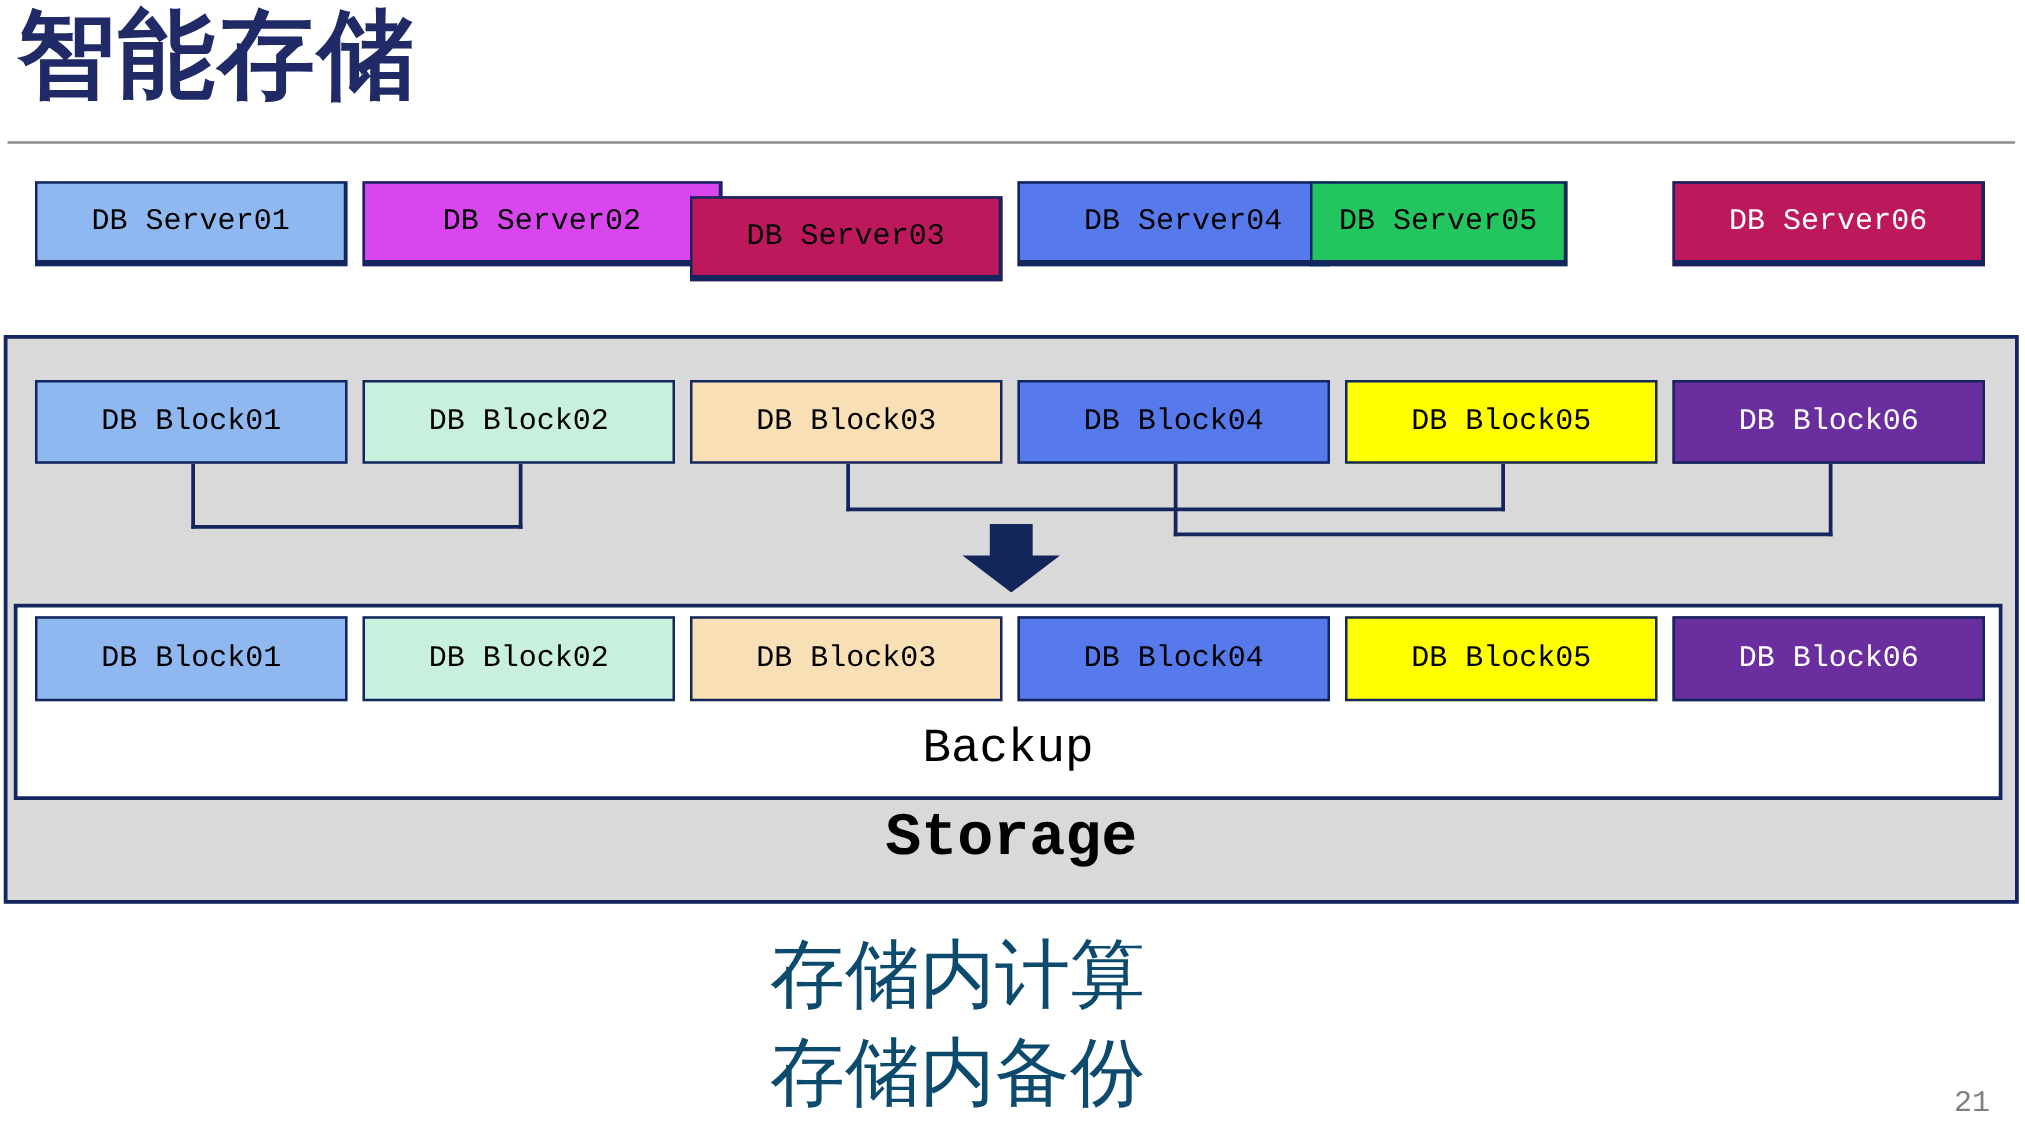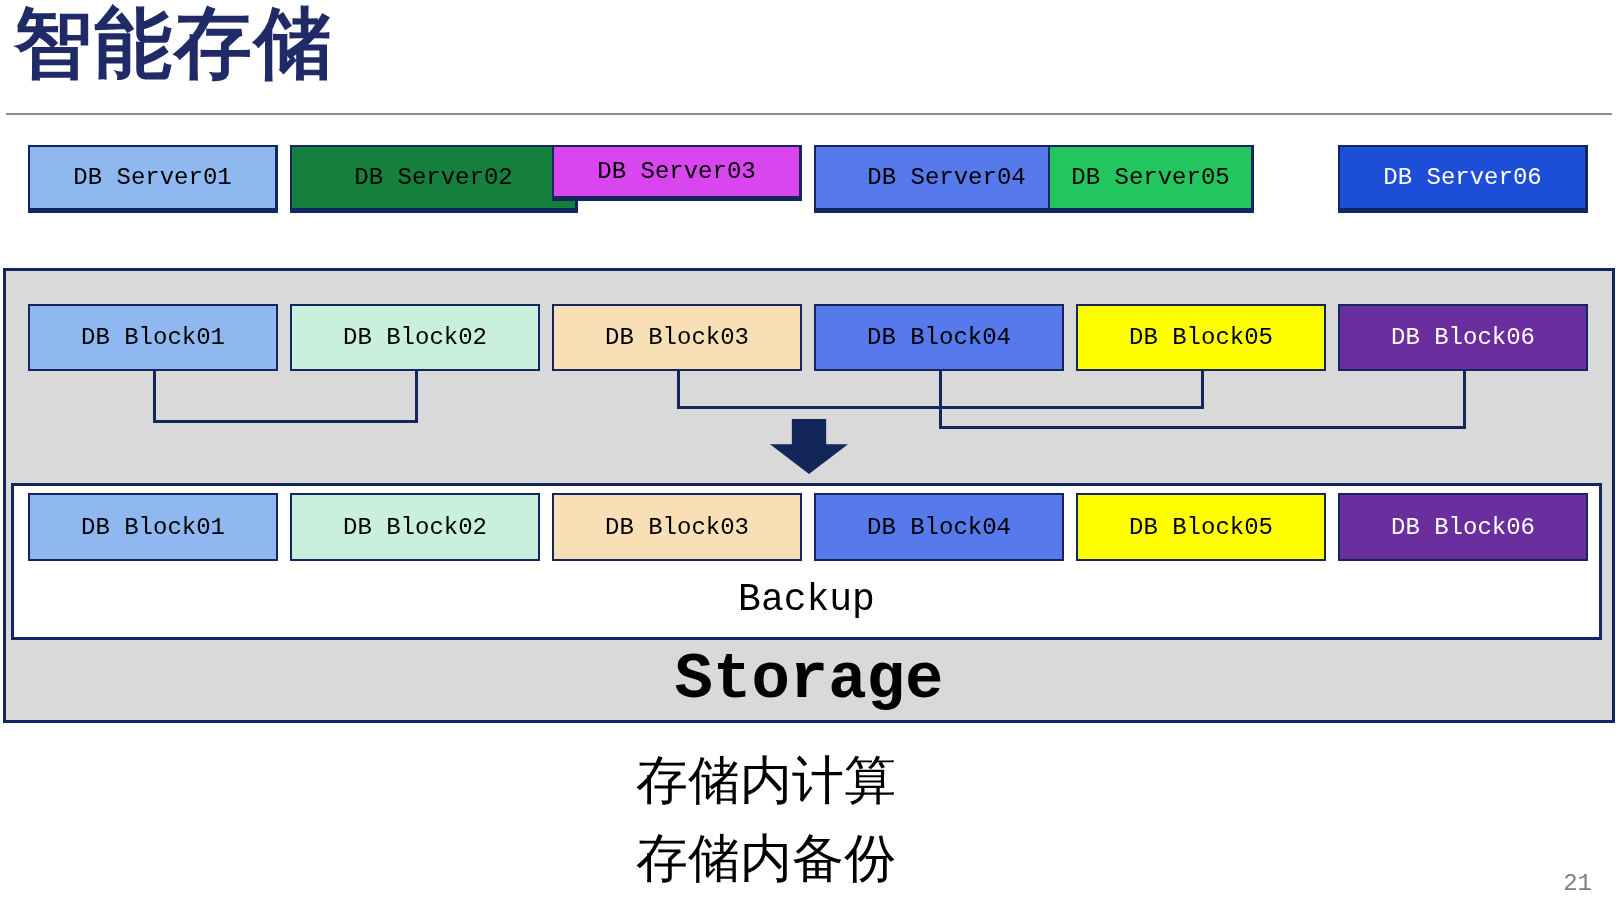--- a/index.html
+++ b/index.html
@@ -24,24 +24,24 @@
   .down-arrow{
     position:absolute;left:770px;top:419px;width:78px;height:55px;
     clip-path:polygon(28% 0, 72% 0, 72% 46%, 100% 46%, 50% 100%, 0% 46%, 28% 46%);
   }
   .backup-label{
     position:absolute;left:11px;top:578px;width:1591px;text-align:center;
     font-size:38px;color:#000000;
   }
   .storage-label{
     position:absolute;left:3px;top:644px;width:1612px;text-align:center;
-    font-size:64px;font-weight:bold;color:#000000;
+    font-size:48px;font-weight:bold;color:#000000;
   }
   .captions{position:absolute;left:0;top:746px;width:1532px;text-align:center;
-    font-size:52px;line-height:78px;color:#000000;}
+    font-size:60px;line-height:78px;color:#0c4a6e;}
   .page-number{position:absolute;right:28px;top:870px;font-size:24px;}
 </style>
 </head>
 <body>
 
 <div class="slide" id="slide">
   <div class="page-title" style="color: rgb(31, 42, 102);">智能存储</div>
   <div class="title-rule" style="background: rgb(140, 140, 140);"></div>
 
   <div class="outer-container" id="storage-outer" style="background: rgb(217, 217, 217); border-color: rgb(20, 38, 94);"></div>
@@ -60,25 +60,25 @@
     <div class="seg" style="left: 415px; top: 371px; width: 3px; height: 52px; background: rgb(20, 38, 94);"></div>
     <div class="seg" style="left: 153px; top: 420px; width: 265px; height: 3px; background: rgb(20, 38, 94);"></div>
     <div class="seg" style="left: 677px; top: 371px; width: 3px; height: 38px; background: rgb(20, 38, 94);"></div>
     <div class="seg" style="left: 1201px; top: 371px; width: 3px; height: 38px; background: rgb(20, 38, 94);"></div>
     <div class="seg" style="left: 677px; top: 406px; width: 527px; height: 3px; background: rgb(20, 38, 94);"></div>
     <div class="seg" style="left: 939px; top: 371px; width: 3px; height: 58px; background: rgb(20, 38, 94);"></div>
     <div class="seg" style="left: 1463px; top: 371px; width: 3px; height: 58px; background: rgb(20, 38, 94);"></div>
     <div class="seg" style="left: 939px; top: 426px; width: 527px; height: 3px; background: rgb(20, 38, 94);"></div>
     <div class="down-arrow" style="background: rgb(18, 38, 90);"></div>
     <div class="node server-node" style="left: 28px; top: 145px; width: 250px; height: 68px; background: rgb(143, 184, 240); color: rgb(0, 0, 0); border-color: rgb(20, 38, 94);">DB Server01</div>
-    <div class="node server-node" style="left: 290px; top: 145px; width: 288px; height: 68px; background: #15803d; color: rgb(0, 0, 0); border-color: rgb(20, 38, 94);">DB Server02</div>
-    <div class="node server-node" style="left: 552px; top: 145px; width: 250px; height: 56px; background: #d946ef; color: rgb(0, 0, 0); border-color: rgb(20, 38, 94);">DB Server03</div>
+    <div class="node server-node" style="left: 290px; top: 145px; width: 288px; height: 68px; background: #d946ef; color: rgb(0, 0, 0); border-color: rgb(20, 38, 94);">DB Server02</div>
+    <div class="node server-node" style="left: 552px; top: 157px; width: 250px; height: 68px; background: #be185d; color: rgb(0, 0, 0); border-color: rgb(20, 38, 94);">DB Server03</div>
     <div class="node server-node" style="left: 814px; top: 145px; width: 250px; height: 68px; background: rgb(86, 121, 235); color: rgb(0, 0, 0); border-color: rgb(20, 38, 94); padding-left: 16px;">DB Server04</div>
     <div class="node server-node" style="left: 1048px; top: 145px; width: 206px; height: 68px; background: #22c55e; color: rgb(0, 0, 0); border-color: rgb(20, 38, 94);">DB Server05</div>
-    <div class="node server-node" style="left: 1338px; top: 145px; width: 250px; height: 68px; background: #1d4ed8; color: rgb(255, 255, 255); border-color: rgb(20, 38, 94);">DB Server06</div>
+    <div class="node server-node" style="left: 1338px; top: 145px; width: 250px; height: 68px; background: #be185d; color: rgb(255, 255, 255); border-color: rgb(20, 38, 94);">DB Server06</div>
     <div class="node block-node" style="left: 28px; top: 304px; width: 250px; height: 67px; background: rgb(143, 184, 240); color: rgb(0, 0, 0); border-color: rgb(20, 38, 94);">DB Block01</div>
     <div class="node block-node" style="left: 290px; top: 304px; width: 250px; height: 67px; background: rgb(200, 240, 220); color: rgb(0, 0, 0); border-color: rgb(20, 38, 94);">DB Block02</div>
     <div class="node block-node" style="left: 552px; top: 304px; width: 250px; height: 67px; background: rgb(248, 223, 181); color: rgb(0, 0, 0); border-color: rgb(20, 38, 94);">DB Block03</div>
     <div class="node block-node" style="left: 814px; top: 304px; width: 250px; height: 67px; background: rgb(86, 121, 235); color: rgb(0, 0, 0); border-color: rgb(20, 38, 94);">DB Block04</div>
     <div class="node block-node" style="left: 1076px; top: 304px; width: 250px; height: 67px; background: rgb(255, 255, 0); color: rgb(0, 0, 0); border-color: rgb(20, 38, 94);">DB Block05</div>
     <div class="node block-node" style="left: 1338px; top: 304px; width: 250px; height: 67px; background: rgb(107, 46, 158); color: rgb(255, 255, 255); border-color: rgb(20, 38, 94);">DB Block06</div>
     <div class="node block-node" style="left: 28px; top: 493px; width: 250px; height: 68px; background: rgb(143, 184, 240); color: rgb(0, 0, 0); border-color: rgb(20, 38, 94);">DB Block01</div>
     <div class="node block-node" style="left: 290px; top: 493px; width: 250px; height: 68px; background: rgb(200, 240, 220); color: rgb(0, 0, 0); border-color: rgb(20, 38, 94);">DB Block02</div>
     <div class="node block-node" style="left: 552px; top: 493px; width: 250px; height: 68px; background: rgb(248, 223, 181); color: rgb(0, 0, 0); border-color: rgb(20, 38, 94);">DB Block03</div>
     <div class="node block-node" style="left: 814px; top: 493px; width: 250px; height: 68px; background: rgb(86, 121, 235); color: rgb(0, 0, 0); border-color: rgb(20, 38, 94);">DB Block04</div>

